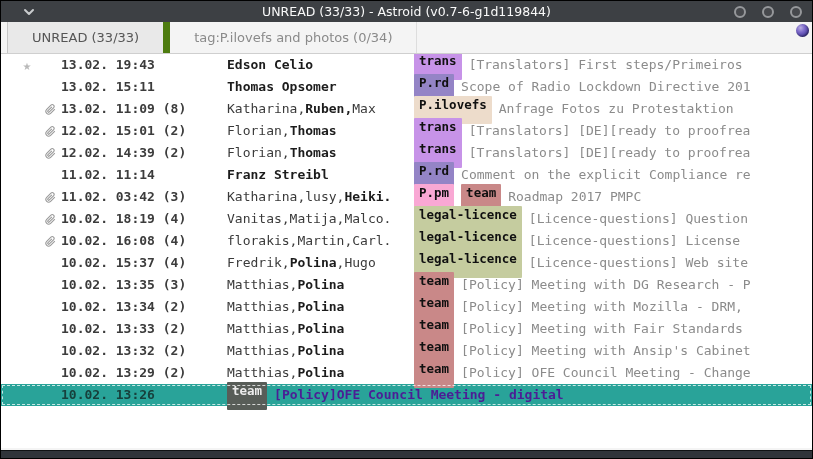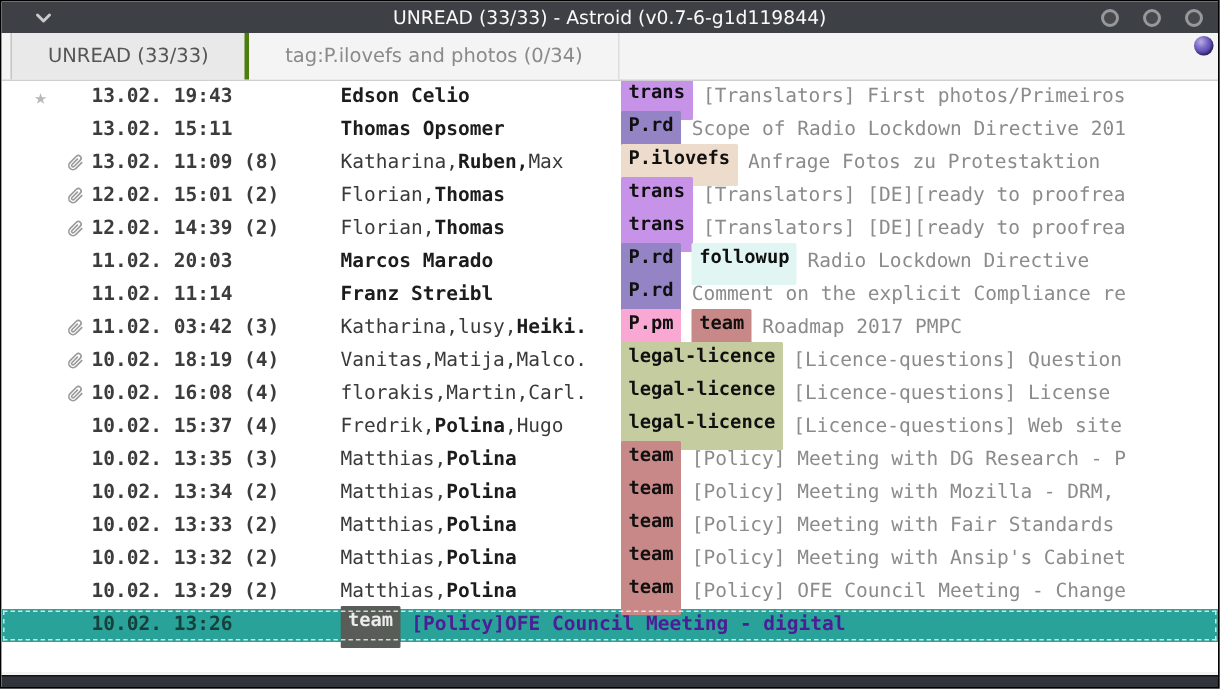--- a/index.html
+++ b/index.html
@@ -39,21 +39,21 @@
     padding:0 24px;
     display:flex; align-items:center;
     font-size:13px; color:#8a8a8a;
     border-right:1px solid #ddd;
     background:#f4f4f4;
     white-space:nowrap;
   }
   .tab:first-child { border-left:1px solid #ddd; margin-left:6px; }
   .tab.active {
     background:#e9e9e9;
-    border-left:1px solid #c6c6c6; border-right:3px solid #4d7c0f;
+    border-left:1px solid #c6c6c6; border-right:7px solid #4d7c0f;
     color:#555;
   }
   .globe {
     position:absolute; right:3px; top:2px;
     width:13px; height:13px; border-radius:50%;
     background:radial-gradient(circle at 35% 30%, #b9aee0 0%, #7b68c9 35%, #4a3fa0 70%, #2e2a6e 100%);
     box-shadow:inset -1px -1px 2px rgba(0,0,0,.4);
   }
   
   .list { flex:1 1 auto; background:#fff; overflow:hidden; }
@@ -121,21 +121,21 @@
     <span class="col-flag star" style="visibility: visible;">★</span>
     <span class="col-attach clip" style="visibility: hidden;">
       <svg width="11" height="13" viewBox="0 0 24 26">
             <path d="M21.44 12.05l-9.19 9.19a6 6 0 0 1-8.49-8.49l9.19-9.19a4 4 0 0 1 5.66 5.66l-9.2 9.19a2 2 0 0 1-2.83-2.83l8.49-8.48" fill="none" stroke="#9a9a9a" stroke-width="2.4"></path>
           </svg>
     </span>
     <span class="col-date">13.02. 19:43</span>
     <span class="col-auth"><span class="b">Edson Celio</span></span>
     <span class="col-main">
       <span class="tags"><span class="tag" style="background: rgb(199, 147, 232);">trans</span></span>
-      <span class="subject">[Translators] First photos/Primeiros</span>
+      <span class="subject">[Translators] First steps/Primeiros</span>
     </span>
   </div>
 
   <div class="row">
     <span class="col-flag star" style="visibility: hidden;">★</span>
     <span class="col-attach clip" style="visibility: hidden;">
       <svg width="11" height="13" viewBox="0 0 24 26">
             <path d="M21.44 12.05l-9.19 9.19a6 6 0 0 1-8.49-8.49l9.19-9.19a4 4 0 0 1 5.66 5.66l-9.2 9.19a2 2 0 0 1-2.83-2.83l8.49-8.48" fill="none" stroke="#9a9a9a" stroke-width="2.4"></path>
           </svg>
     </span>
@@ -185,34 +185,20 @@
           </svg>
     </span>
     <span class="col-date">12.02. 14:39 (2)</span>
     <span class="col-auth"><span>Florian,</span><span class="b">Thomas</span></span>
     <span class="col-main">
       <span class="tags"><span class="tag" style="background: rgb(199, 147, 232);">trans</span></span>
       <span class="subject">[Translators] [DE][ready to proofrea</span>
     </span>
   </div>
 
-  <div class="row">
-    <span class="col-flag star" style="visibility: hidden;">★</span>
-    <span class="col-attach clip" style="visibility: hidden;">
-      <svg width="11" height="13" viewBox="0 0 24 26">
-            <path d="M21.44 12.05l-9.19 9.19a6 6 0 0 1-8.49-8.49l9.19-9.19a4 4 0 0 1 5.66 5.66l-9.2 9.19a2 2 0 0 1-2.83-2.83l8.49-8.48" fill="none" stroke="#9a9a9a" stroke-width="2.4"></path>
-          </svg>
-    </span>
-    <span class="col-date">11.02. 20:03</span>
-    <span class="col-auth"><span class="b">Marcos Marado</span></span>
-    <span class="col-main">
-      <span class="tags"><span class="tag" style="background: rgb(148, 132, 198);">P.rd</span><span class="tag" style="background: rgb(225, 245, 242);">followup</span></span>
-      <span class="subject">Radio Lockdown Directive</span>
-    </span>
-  </div>
 
 
   <div class="row">
     <span class="col-flag star" style="visibility: hidden;">★</span>
     <span class="col-attach clip" style="visibility: hidden;">
       <svg width="11" height="13" viewBox="0 0 24 26">
             <path d="M21.44 12.05l-9.19 9.19a6 6 0 0 1-8.49-8.49l9.19-9.19a4 4 0 0 1 5.66 5.66l-9.2 9.19a2 2 0 0 1-2.83-2.83l8.49-8.48" fill="none" stroke="#9a9a9a" stroke-width="2.4"></path>
           </svg>
     </span>
     <span class="col-date">11.02. 11:14</span>

